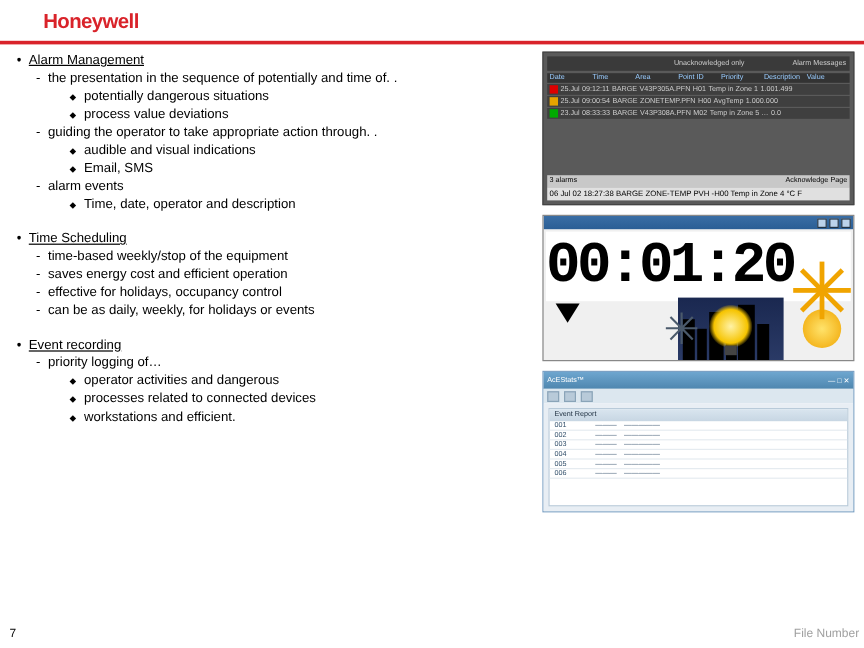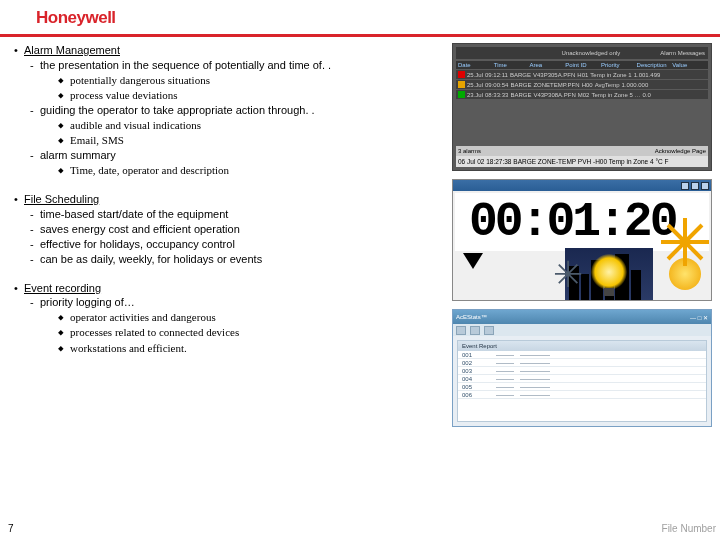--- a/index.html
+++ b/index.html
@@ -12,37 +12,37 @@
   .right { width: 260px; display: flex; flex-direction: column; gap: 8px; }
   .section { margin-bottom: 14px; }
   .b1 { display: flex; }
   .b1 .mk { width: 10px; color: #000; }
   .b1 .tx { flex: 1; text-decoration: underline; }
   .b2 { display: flex; margin-left: 16px; }
   .b2 .mk { width: 10px; }
   .b2 .tx { flex: 1; }
   .b3 { display: flex; margin-left: 44px; }
   .b3 .mk { width: 12px; font-size: 8px; line-height: 1.9; }
-  .b3 .tx { flex: 1; font-family: Liberation Serif, serif; }
+  .b3 .tx { flex: 1; }
   .panel-alarm { background: #5a5a5a; border: 1px solid #444; height: 128px; padding: 3px; font-size: 6px; color: #ccc; display: flex; flex-direction: column; }
   .alarm-head { background: #3a3a3a; height: 12px; margin-bottom: 2px; display: flex; align-items: center; justify-content: flex-end; padding: 0 3px; gap: 40px; }
   .ah-left { flex:1; color:#aaa; }
   .alarm-cols { display: flex; gap: 2px; color: #9cf; background: #333; padding: 1px 2px; }
   .alarm-cols span { flex: 1; }
   .alarm-row { display: flex; gap: 2px; background: #3f3f3f; margin-top: 1px; padding: 1px 2px; align-items: center; }
   .sq { width: 7px; height: 7px; }
   .sq.red { background: #d00; }
   .sq.ora { background: #e6a400; }
   .sq.grn { background: #0a0; }
   .alarm-foot { margin-top: auto; background: #c8c8c8; color: #000; padding: 2px; display:flex; justify-content: space-between; }
   .alarm-caption { background:#e0e0e0; color:#000; padding:2px; font-size:6.5px; text-align:left; }
   .panel-sched { position: relative; border: 1px solid #888; height: 122px; background: #f0f0f0; overflow: hidden; }
   .win-top { height: 11px; background: linear-gradient(#3a6ea5,#2a5e95); display:flex; justify-content:flex-end; align-items:center; padding: 0 2px; gap:2px; }
   .wb { width:8px; height:8px; background:#bcd3eb; border:1px solid #234; }
-  .digits { font-family: 'Courier New', monospace; font-weight: bold; font-size: 48px; color:#000; background:#fff; padding: 2px 14px; letter-spacing: -3px; margin: 2px; }
+  .digits { font-family: 'Courier New', monospace; font-weight: bold; font-size: 48px; color:#000; background:#fff; padding: 2px 0; letter-spacing: -3px; margin: 2px; }
   .arrow-down { width:0; height:0; border-left:10px solid transparent; border-right:10px solid transparent; border-top:16px solid #000; margin-left:10px; }
   .bulb-sun { position:absolute; right:-6px; bottom:-6px; display:flex; align-items:center; }
   .skyline { width:88px; height:52px; background: linear-gradient(#1a2850,#2a3a66); position:relative; overflow:hidden; }
   .bld { position:absolute; bottom:0; background:#000; }
   .bld.a{left:4px;width:10px;height:34px;} .bld.b{left:16px;width:8px;height:26px;} .bld.c{left:26px;width:12px;height:40px;} .bld.d{left:40px;width:9px;height:22px;} .bld.e{left:50px;width:14px;height:46px;} .bld.f{left:66px;width:10px;height:30px;}
   .bulb-glow { position:absolute; left:50%; top:6px; transform:translateX(-50%); width:36px; height:36px; border-radius:50%; background: radial-gradient(circle,#fff2a6,#f6c400 55%, rgba(246,196,0,0) 72%); }
   .bulb-base { position:absolute; left:50%; bottom:4px; transform:translateX(-50%); width:10px; height:8px; background:#444; }
   .sun { position:relative; width:64px; height:64px; }
   .sun-core { position:absolute; left:16px; top:16px; width:32px; height:32px; border-radius:50%; background: radial-gradient(circle,#ffe36b,#f0a400); }
   .ray { position:absolute; left:50%; top:50%; width:4px; height:24px; background:#f0a400; transform-origin: 2px 0; }
@@ -93,36 +93,36 @@
       <div class="b3">
           <span class="mk">⬥</span>
           <span class="tx">audible and visual indications</span>
         </div>
       <div class="b3">
           <span class="mk">⬥</span>
           <span class="tx">Email, SMS</span>
         </div>
       <div class="b2">
           <span class="mk">-</span>
-          <span class="tx">alarm summary</span>
+          <span class="tx">alarm events</span>
         </div>
       <div class="b3">
           <span class="mk">⬥</span>
           <span class="tx">Time, date, operator and description</span>
         </div>
     </div>
 
     <div class="section">
       <div class="b1">
           <span class="mk">•</span>
-          <span class="tx">File Scheduling</span>
-        </div>
-      <div class="b2">
-          <span class="mk">-</span>
-          <span class="tx">time-based start/date of the equipment</span>
+          <span class="tx">Time Scheduling</span>
+        </div>
+      <div class="b2">
+          <span class="mk">-</span>
+          <span class="tx">time-based weekly/stop of the equipment</span>
         </div>
       <div class="b2">
           <span class="mk">-</span>
           <span class="tx">saves energy cost and efficient operation</span>
         </div>
       <div class="b2">
           <span class="mk">-</span>
           <span class="tx">effective for holidays, occupancy control</span>
         </div>
       <div class="b2">

